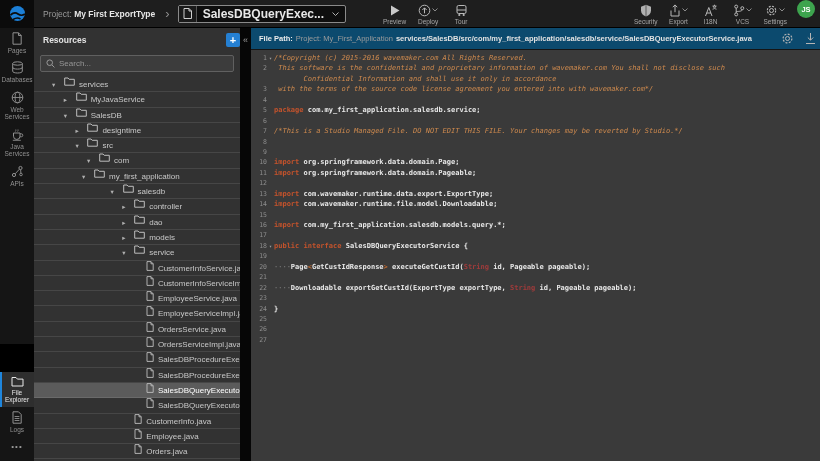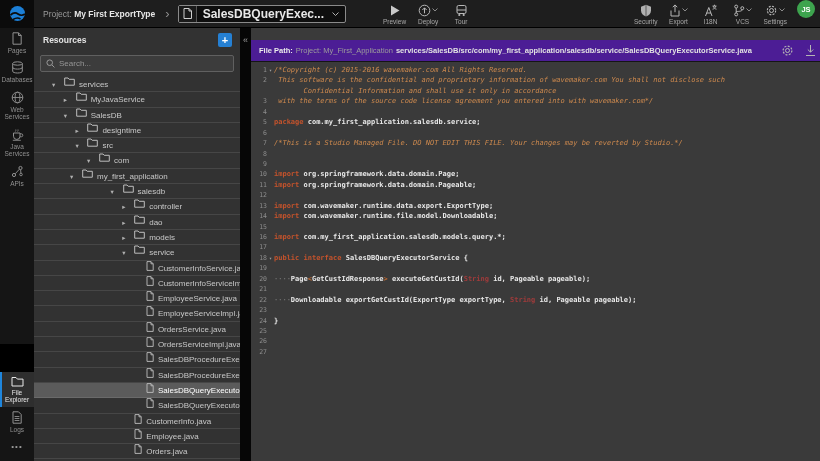--- a/index.html
+++ b/index.html
@@ -30,21 +30,21 @@
   .rail { position:absolute; left:0; top:28px; bottom:0; width:34px; background:#151515; display:flex; flex-direction:column; z-index:4; }
   .rail-item { width:34px; padding:4px 1px 3px; display:flex; flex-direction:column; align-items:center; gap:2px;
     color:#909090; font-size:6.5px; line-height:1.15; text-align:center; cursor:pointer; }
   .rail-item.active { background:#2e2e2e; color:#e8e8e8; box-shadow:inset 2px 0 0 #1f86dd; }
   .rail-spacer { flex:1; }
   .rail-black { height:28px; background:#000; width:34px; }
   .rail-more { color:#9a9a9a; font-size:8px; letter-spacing:1px; text-align:center; padding:6px 0 10px; cursor:pointer; }
 
   
   .panel { position:absolute; left:34px; top:28px; width:206px; bottom:0; background:#323232; display:flex; flex-direction:column; z-index:3; }
-  .p-header { height:24px; display:flex; align-items:center; padding:0 8px 0 9px; flex:none; }
+  .p-header { height:24px; display:flex; align-items:center; padding:0 0 0 9px; flex:none; }
   .p-title { flex:1; font-size:8.5px; font-weight:bold; color:#e4e4e4; }
   .plus-btn { width:14px; height:14px; background:#2580d3; border-radius:2px; color:#fff; font-size:11px; font-weight:bold;
     display:flex; align-items:center; justify-content:center; line-height:1; cursor:pointer; }
   .search-row { padding:3px 6px 5px; flex:none; }
   .search-box { height:17px; background:#3c3c3c; border:1px solid #606060; border-radius:2px;
     display:flex; align-items:center; padding:0 5px; gap:4px; }
   .search-box input { flex:1; background:transparent; border:none; outline:none; color:#c5c5c5; font-size:8px; font-family:"Liberation Sans",sans-serif; }
   .search-box input::placeholder { color:#969696; }
   .tree { flex:1; overflow:hidden; }
   .trow { height:15.3px; line-height:15.3px; white-space:nowrap; overflow:hidden; color:#c8c8c8; font-size:8px;
@@ -53,22 +53,22 @@
   .t-arrow { width:12px; flex:none; font-size:6.5px; color:#b0b0b0; text-align:left; }
   .t-icon { flex:none; margin-right:4px; display:flex; align-items:center; color:#bdbdbd; }
   .t-label { flex:none; }
 
   
   .splitter { position:absolute; left:240px; top:28px; bottom:0; width:11px; background:#060606; z-index:3; }
   .collapse-btn { display:block; margin-top:6px; text-align:center; color:#9c9c9c; font-size:9px; cursor:pointer; line-height:12px; }
 
   
   .editor { position:absolute; left:251px; top:28px; right:0; bottom:0; background:#3a3a3a; display:flex; flex-direction:column; }
-  .path-bar { height:22px; flex:none; background:#4c1d95; border-bottom:1px solid #151515;
-    display:flex; align-items:center; padding:0 8px 0 8px; gap:3px; overflow:hidden; white-space:nowrap;margin-top:12px; }
+  .path-bar { height:22px; flex:none; background:#0c4a6e; border-bottom:1px solid #151515;
+    display:flex; align-items:center; padding:0 8px 0 8px; gap:3px; overflow:hidden; white-space:nowrap; }
   .fp-label { font-size:7.5px; font-weight:bold; color:#ececec; }
   .fp-proj  { font-size:7.5px; color:#9c9c9c; }
   .fp-path  { font-size:7.5px; font-weight:bold; color:#e2e2e2; }
   .pb-spacer { flex:1; }
   .pb-icon { color:#b5b5b5; display:flex; align-items:center; cursor:pointer; margin-right:7px; }
   .pb-icon.dl { margin-right:-5px; }
 
   .code { flex:1; padding-top:3px; font-family:"DejaVu Sans Mono", monospace; font-size:7px; font-weight:bold; overflow:hidden; }
   .cline { display:flex; height:10.45px; line-height:10.45px; }
   .lnum { width:16px; flex:none; text-align:right; color:#8d8d8d; font-size:6.5px; font-weight:normal; }
@@ -331,21 +331,21 @@
       </div>
       <div class="trow" style="padding-left: 53.1px;">
         <span class="t-arrow">▾</span>
         <span class="t-icon">
           <svg width="11" height="9" viewBox="0 0 11 9">
             <path d="M.7 1 h3.3 l1.2 1.3 h5.1 v5.9 H.7 z" fill="none" stroke="currentColor" stroke-width="1"></path>
           </svg>
         </span>
         <span class="t-label">com</span>
       </div>
-      <div class="trow" style="padding-left: 36px;">
+      <div class="trow" style="padding-left: 48px;">
         <span class="t-arrow">▾</span>
         <span class="t-icon">
           <svg width="11" height="9" viewBox="0 0 11 9">
             <path d="M.7 1 h3.3 l1.2 1.3 h5.1 v5.9 H.7 z" fill="none" stroke="currentColor" stroke-width="1"></path>
           </svg>
         </span>
         <span class="t-label">my_first_application</span>
       </div>
       <div class="trow" style="padding-left: 76.5px;">
         <span class="t-arrow">▾</span>

